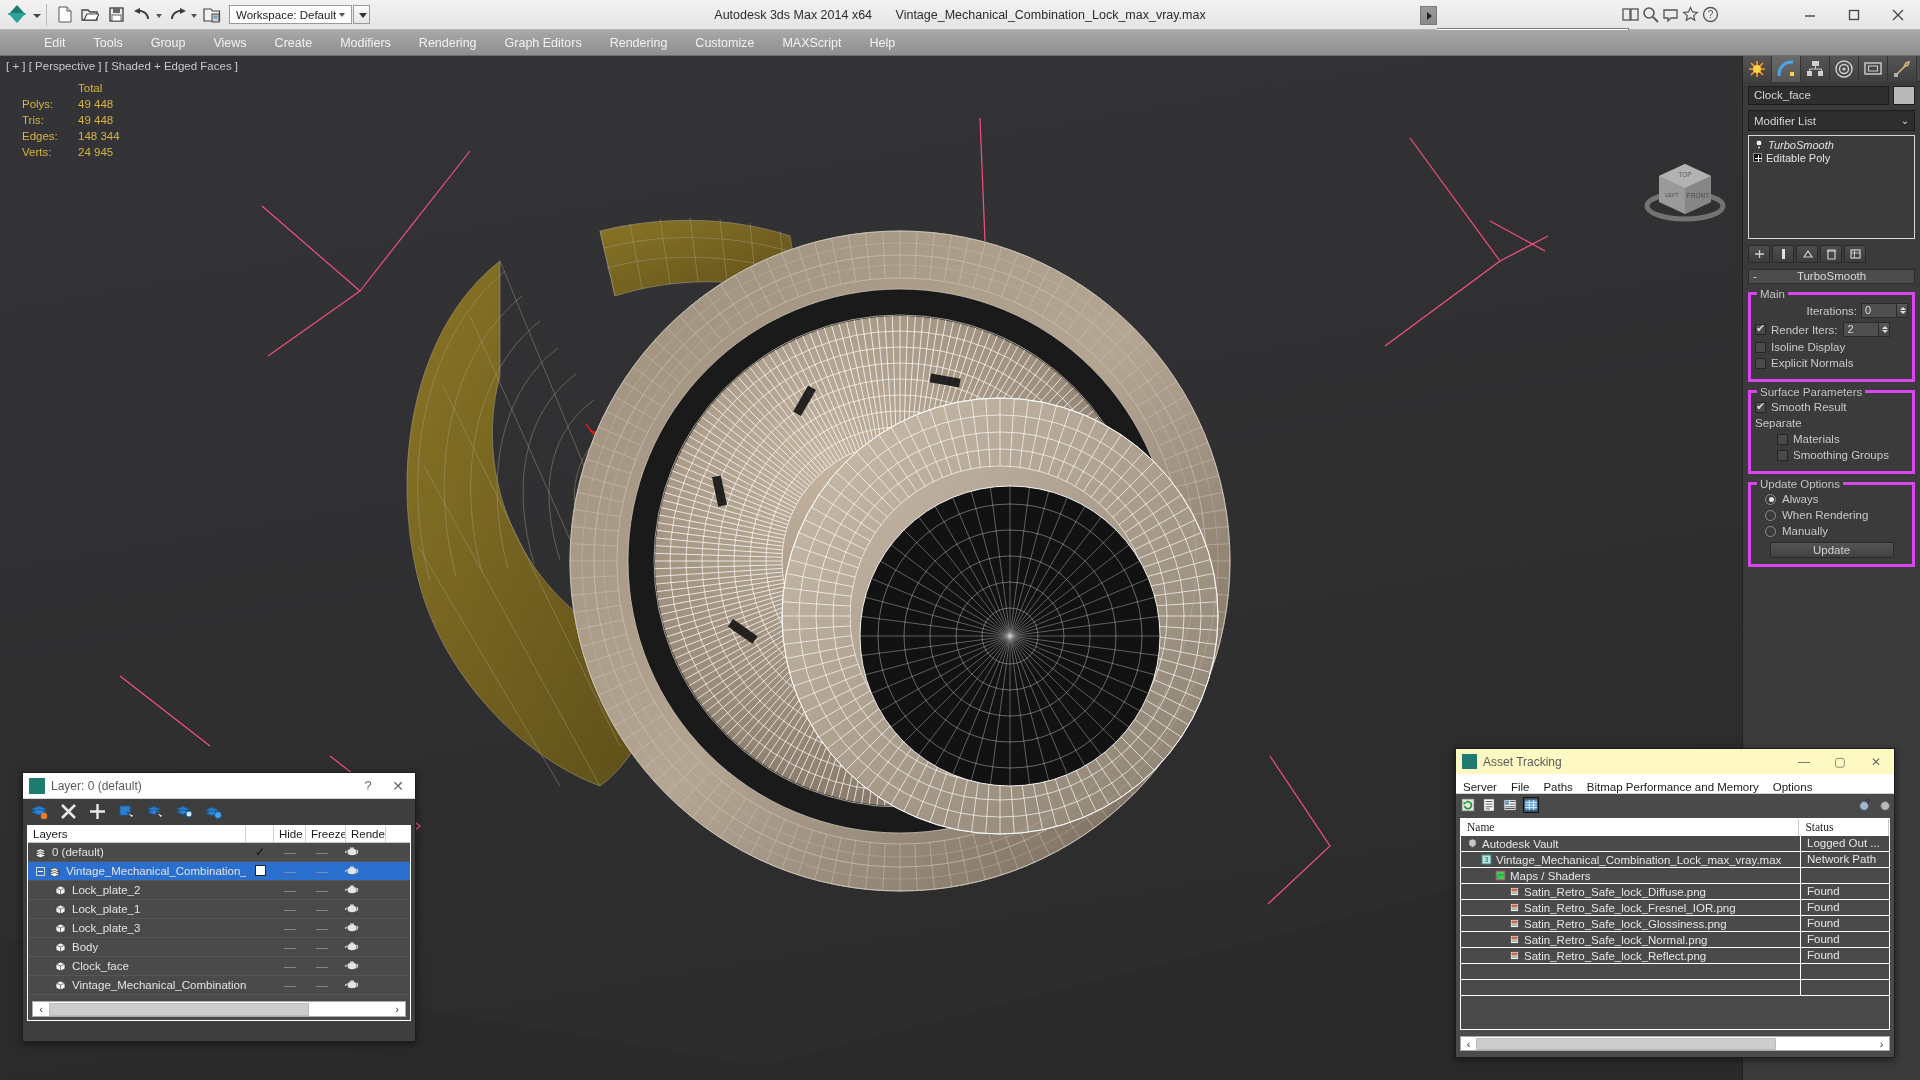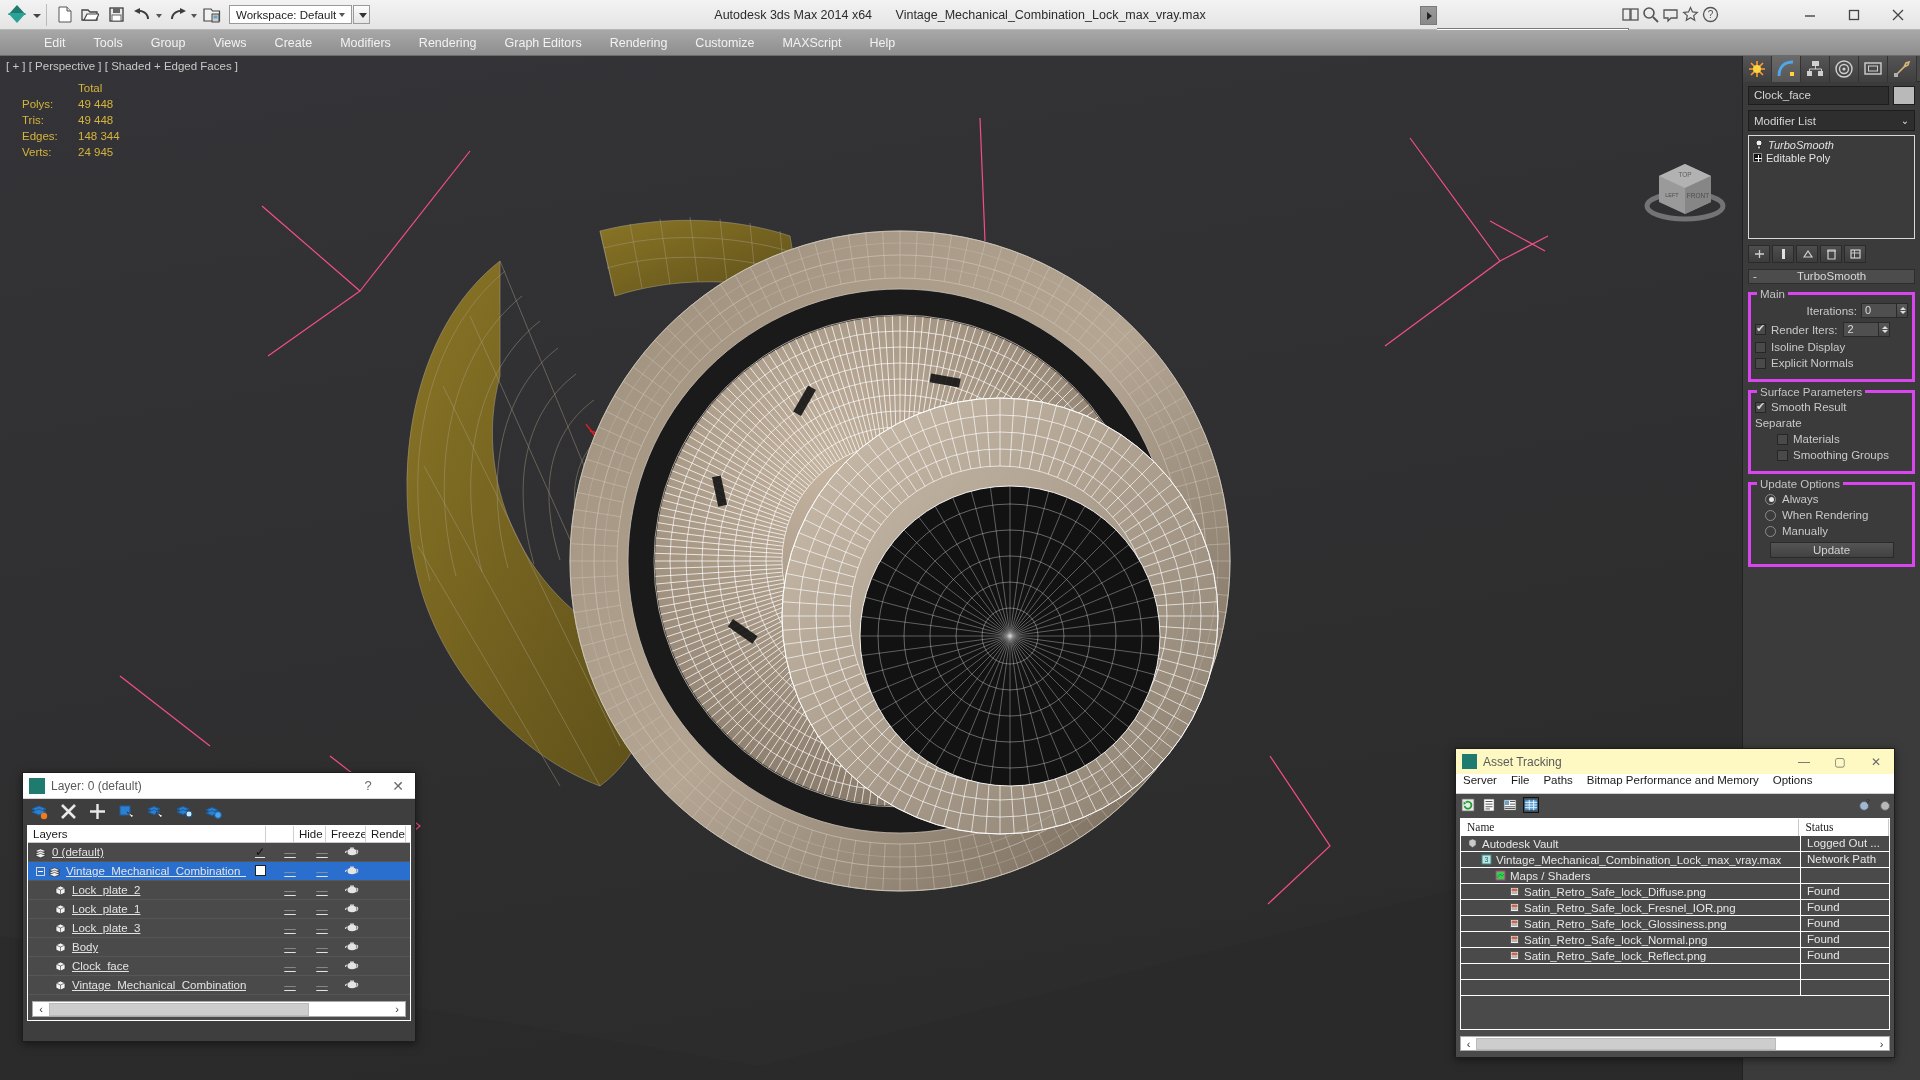--- a/index.html
+++ b/index.html
@@ -137,21 +137,21 @@
   #layersdlg .ltitle .txt{ color:#5a5a5a; font-size:12px;}
   #layersdlg .ltitle .qm{ margin-left:auto; width:26px; text-align:center; color:#6a6a6a; font-size:13px;}
   #layersdlg .ltitle .cl{ width:34px; text-align:center; color:#6a6a6a; font-size:14px;}
   #ltoolbar{ height:25px; background:#3e3e3e; display:flex; align-items:center; padding-left:8px; gap:12px;}
   .ltool{ width:17px;height:17px;}
   #lgrid{ margin:1px 4px 0 4px; background:#4a4a4a; border:1px solid #ffffff; height:196px; position:relative;}
   #lhead{ height:17px; background:#ffffff; display:flex; font-size:11.5px; color:#1a1a1a;
     border-bottom:1px solid #c8c8c8;}
   #lhead .c{ border-right:1px solid #cfcfcf; padding-left:5px; line-height:16px; overflow:hidden;}
   .lrow{ height:19px; display:flex; align-items:center; font-size:11.5px; color:#e3e3e3;
-    border-bottom:1px solid #565656;text-decoration:underline;}
+    border-bottom:1px solid #565656;}
   .lrow.sel{ background:#2a6fce; }
   .lrow .nm{ flex:none; display:flex; align-items:center; overflow:hidden; white-space:nowrap;}
   .lrow .c2{ width:28px; text-align:center; }
   .lrow .c3, .lrow .c4{ width:32px; text-align:center; color:#9a9a9a;}
   .lrow .c5{ width:28px; text-align:center;}
   .layicon{ width:13px;height:11px; margin-right:5px; flex:none;}
   .expbox{ width:9px;height:9px;border:1px solid #d6d6d6; margin:0 3px 0 2px; position:relative;flex:none;}
   .expbox:after{content:"";position:absolute;left:1px;top:3px;width:5px;height:1px;background:#fff;}
   #lscroll{ position:absolute; left:4px; right:4px; bottom:3px; height:16px; background:#fff;
     border:1px solid #a9a9a9; display:flex; align-items:center;}
@@ -160,21 +160,21 @@
 
   
   #assetdlg{ position:absolute; left:1455px; top:748px; width:440px; height:310px;
     background:#4a4a4a; border:1px solid #1d1d1d; box-shadow:0 2px 8px rgba(0,0,0,.5);}
   #assetdlg .atitle{ height:25px; background:#fef9c3; display:flex; align-items:center;}
   #assetdlg .atitle .ico{ width:15px;height:15px;margin:0 6px; background:#1f7a70;}
   #assetdlg .atitle .txt{ color:#5a5a5a; font-size:12px;}
   #assetdlg .awc{ width:36px; height:25px; display:flex;align-items:center;justify-content:center;
     color:#6a6a6a;}
   #assetdlg .awc.m{ margin-left:auto;}
-  #amenu{ height:20px; background:#fff; display:flex; align-items:flex-start; font-size:11.5px;
+  #amenu{ height:20px; background:#fff; display:flex; align-items:flex-end; font-size:11.5px;
     color:#1a1a1a; border-bottom:1px solid #d0d0d0;}
   #amenu .m{ padding:0 7px; }
   #atool{ height:22px; background:#4a4a4a; display:flex; align-items:center; padding-left:4px; gap:5px;}
   .atb{ width:16px;height:16px; border:1px solid transparent;}
   .atb.sel{ border:1px solid #111; }
   #agrid{ margin:2px 4px 0 4px; border:1px solid #fff; height:212px; background:#4a4a4a;}
   #ahead{ height:17px; background:#fff; display:flex; font-size:11.5px; color:#1a1a1a;font-family:Liberation Serif, serif;}
   #ahead .c{ line-height:16px; padding-left:6px; border-right:1px solid #c8c8c8;}
   .arow{ height:16px; display:flex; font-size:11.5px; color:#e6e6e6; border-bottom:1px solid #fff;}
   .arow .n{ display:flex; align-items:center; border-right:1px solid #fff; overflow:hidden;
@@ -1180,21 +1180,21 @@
         <g fill="#2d7fd1" stroke="#1a5fa0">
           <path d="M1 7 l6-2.5 6 2.5 -6 2.5 z"></path>
           <path d="M1 10 l6-2.5 6 2.5 -6 2.5 z"></path>
         </g>
         <circle cx="13" cy="12" r="3.4" fill="#4aa3ee" stroke="#1a5fa0"></circle>
       </svg>
   </div>
 
   <div id="lgrid">
     <div id="lhead">
-      <div class="c" style="width:238px">Layers</div>
+      <div class="c" style="width:218px">Layers</div>
       <div class="c" style="width:28px"></div>
       <div class="c" style="width:32px">Hide</div>
       <div class="c" style="width:40px">Freeze</div>
       <div class="c" style="width:40px">Rende</div>
     </div>
     <div id="lrows">
         <div class="lrow">
           <span class="nm" style="width:218px;padding-left:6px">
             <svg class="layicon" viewBox="0 0 13 11">
               <g fill="#f0f0f0" stroke="#222" stroke-width=".6">

